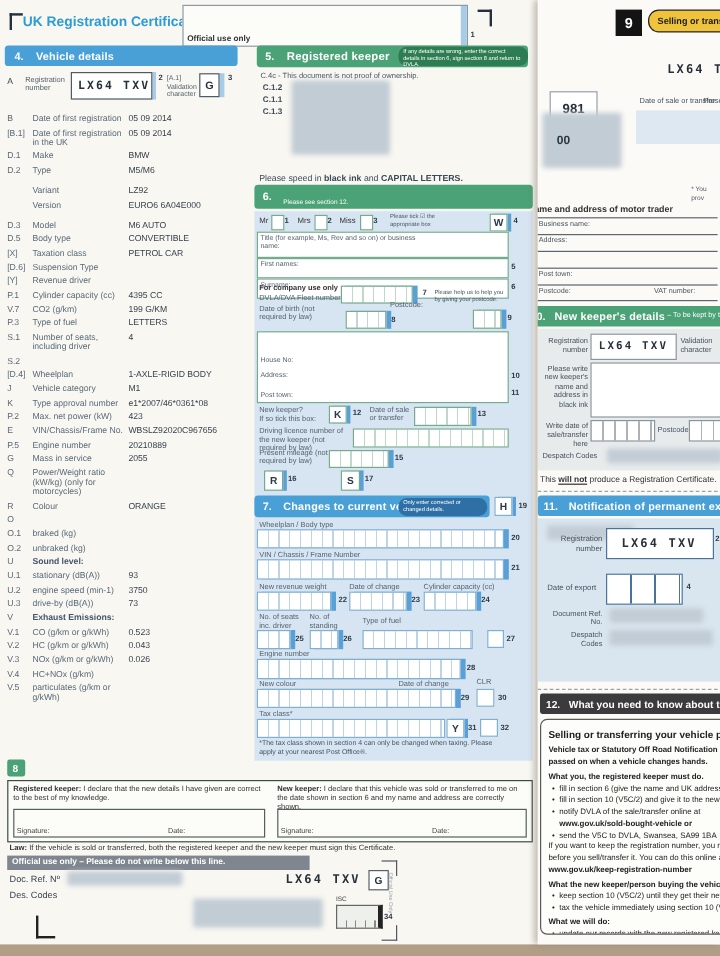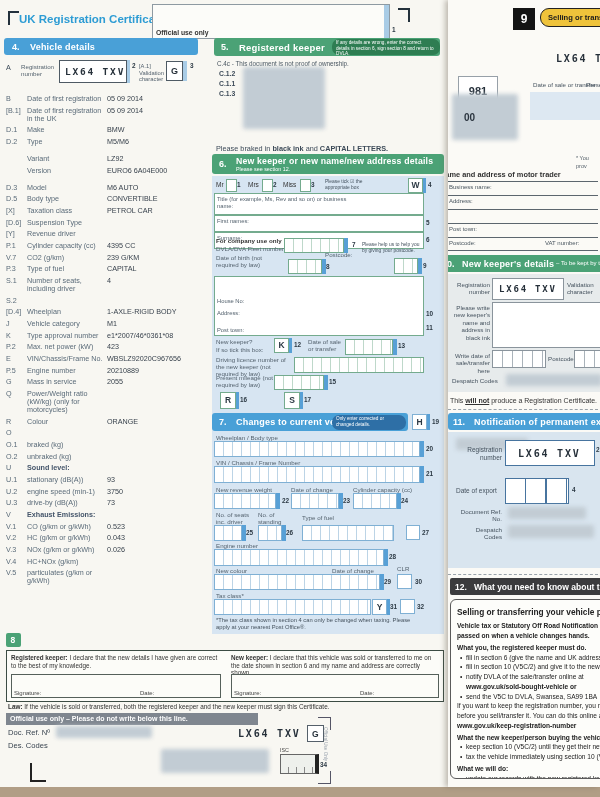--- a/index.html
+++ b/index.html
@@ -159,27 +159,27 @@
 
     <div class="vrow">
       <span class="vcode">P.1</span>
       <span class="vlabel">Cylinder capacity (cc)</span>
       <span class="vval">4395 CC</span>
     </div>
 
     <div class="vrow">
       <span class="vcode">V.7</span>
       <span class="vlabel">CO2 (g/km)</span>
-      <span class="vval">239 G/KM</span>
+      <span class="vval">199 G/KM</span>
     </div>
 
     <div class="vrow">
       <span class="vcode">P.3</span>
       <span class="vlabel">Type of fuel</span>
-      <span class="vval">CAPITAL</span>
+      <span class="vval">LETTERS</span>
     </div>
 
     <div class="vrow">
       <span class="vcode">S.1</span>
       <span class="vlabel">Number of seats, including driver</span>
       <span class="vval">4</span>
     </div>
 
     <div class="vrow">
       <span class="vcode">S.2</span>
@@ -326,26 +326,25 @@
     <span class="abs stitle" style="left:25px;top:3.5px;font-size:9.5px">Registered keeper</span>
     <span class="abs pill pill-green" style="left:118px;top:1px;width:100px;height:14px">If any details are wrong, enter the correct details in section 6, sign section 8 and return to DVLA.</span>
   </div>
   <span class="abs" style="left:5px;top:24px;font-size:6.3px;color:#47545f">C.4c - This document is not proof of ownership.</span>
   <span class="abs" style="left:7px;top:34px;font-size:6.8px;font-weight:bold;color:#3c4a58">C.1.2</span>
   <span class="abs" style="left:7px;top:44px;font-size:6.8px;font-weight:bold;color:#3c4a58">C.1.1</span>
   <span class="abs" style="left:7px;top:54px;font-size:6.8px;font-weight:bold;color:#3c4a58">C.1.3</span>
   <div class="redact" style="left:31px;top:31px;width:82px;height:62px"></div>
 
   <div class="abs" style="left:4px;top:108px;font-size:7.3px;color:#3c4a58">
-    <span>Please braked in </span><b>black ink</b><span> and </span><b>CAPITAL LETTERS.</b>
+    <span>Please speed in </span><b>black ink</b><span> and </span><b>CAPITAL LETTERS.</b>
   </div>
 
   <div class="abs bar-green" style="left:0;top:118px;width:232px;height:20px">
     <span class="abs snum" style="left:7px;top:5px">6.</span>
-    <span class="abs stitle" style="left:24px;top:2px;font-size:8.7px">New keeper or new name/new address details</span>
     <span class="abs" style="left:24px;top:12px;font-size:5.4px">Please see section 12.</span>
   </div>
 
   <div class="abs" style="left:0;top:140px;width:232px;height:458px;background:#d7e5f2"></div>
 
   <span class="abs" style="left:4px;top:145px;font-size:6.5px;color:#333">Mr</span>
   <div class="gbox" style="left:14px;top:143px;width:9px;height:11px"></div>
   <span class="mk" style="left:25px;top:145px">1</span>
   <span class="abs" style="left:36px;top:145px;font-size:6.5px;color:#333">Mrs</span>
   <div class="gbox" style="left:50px;top:143px;width:9px;height:11px"></div>

